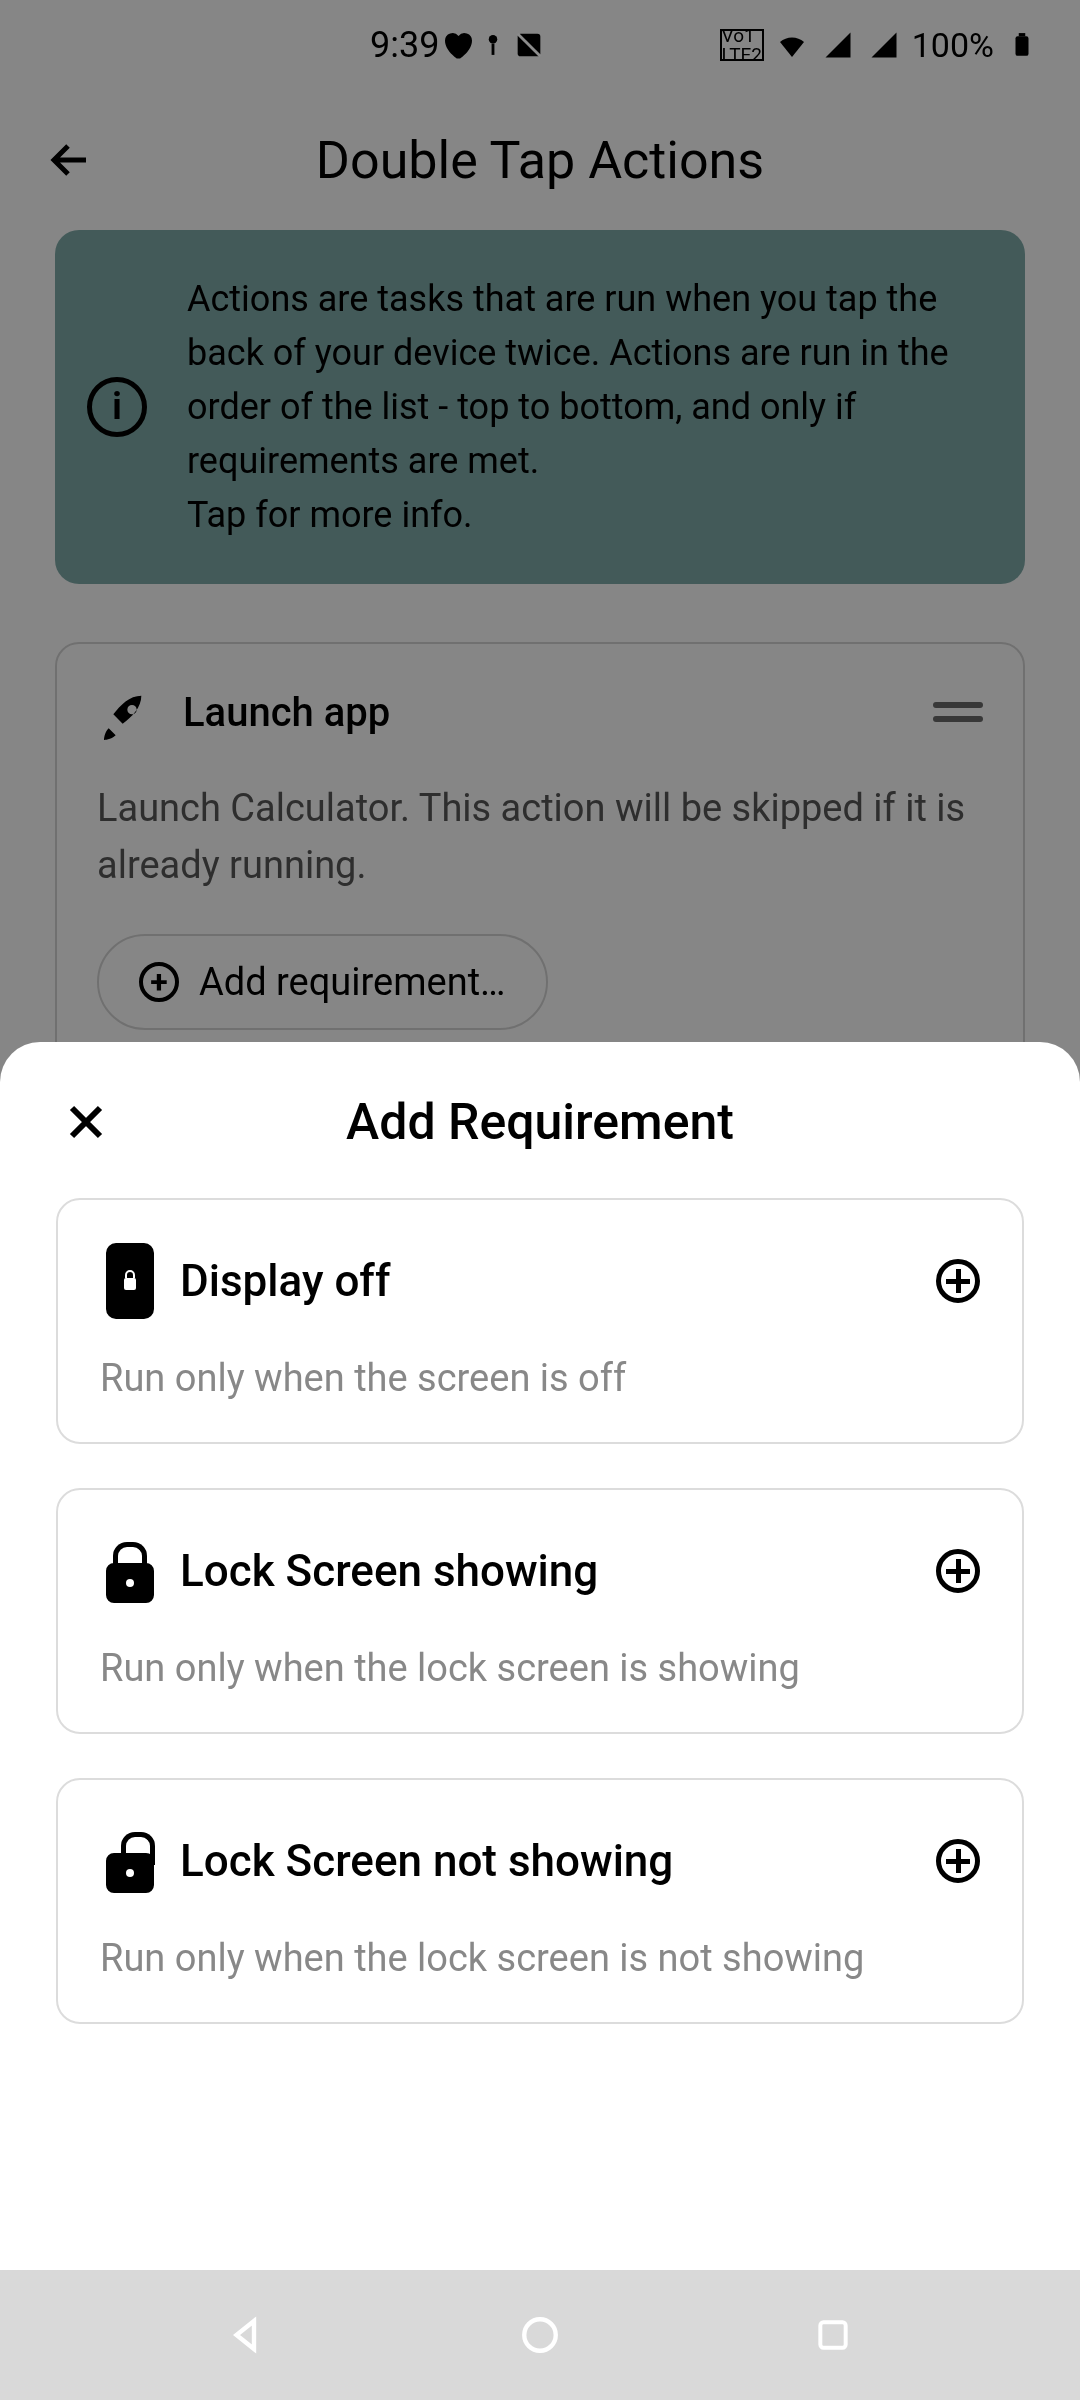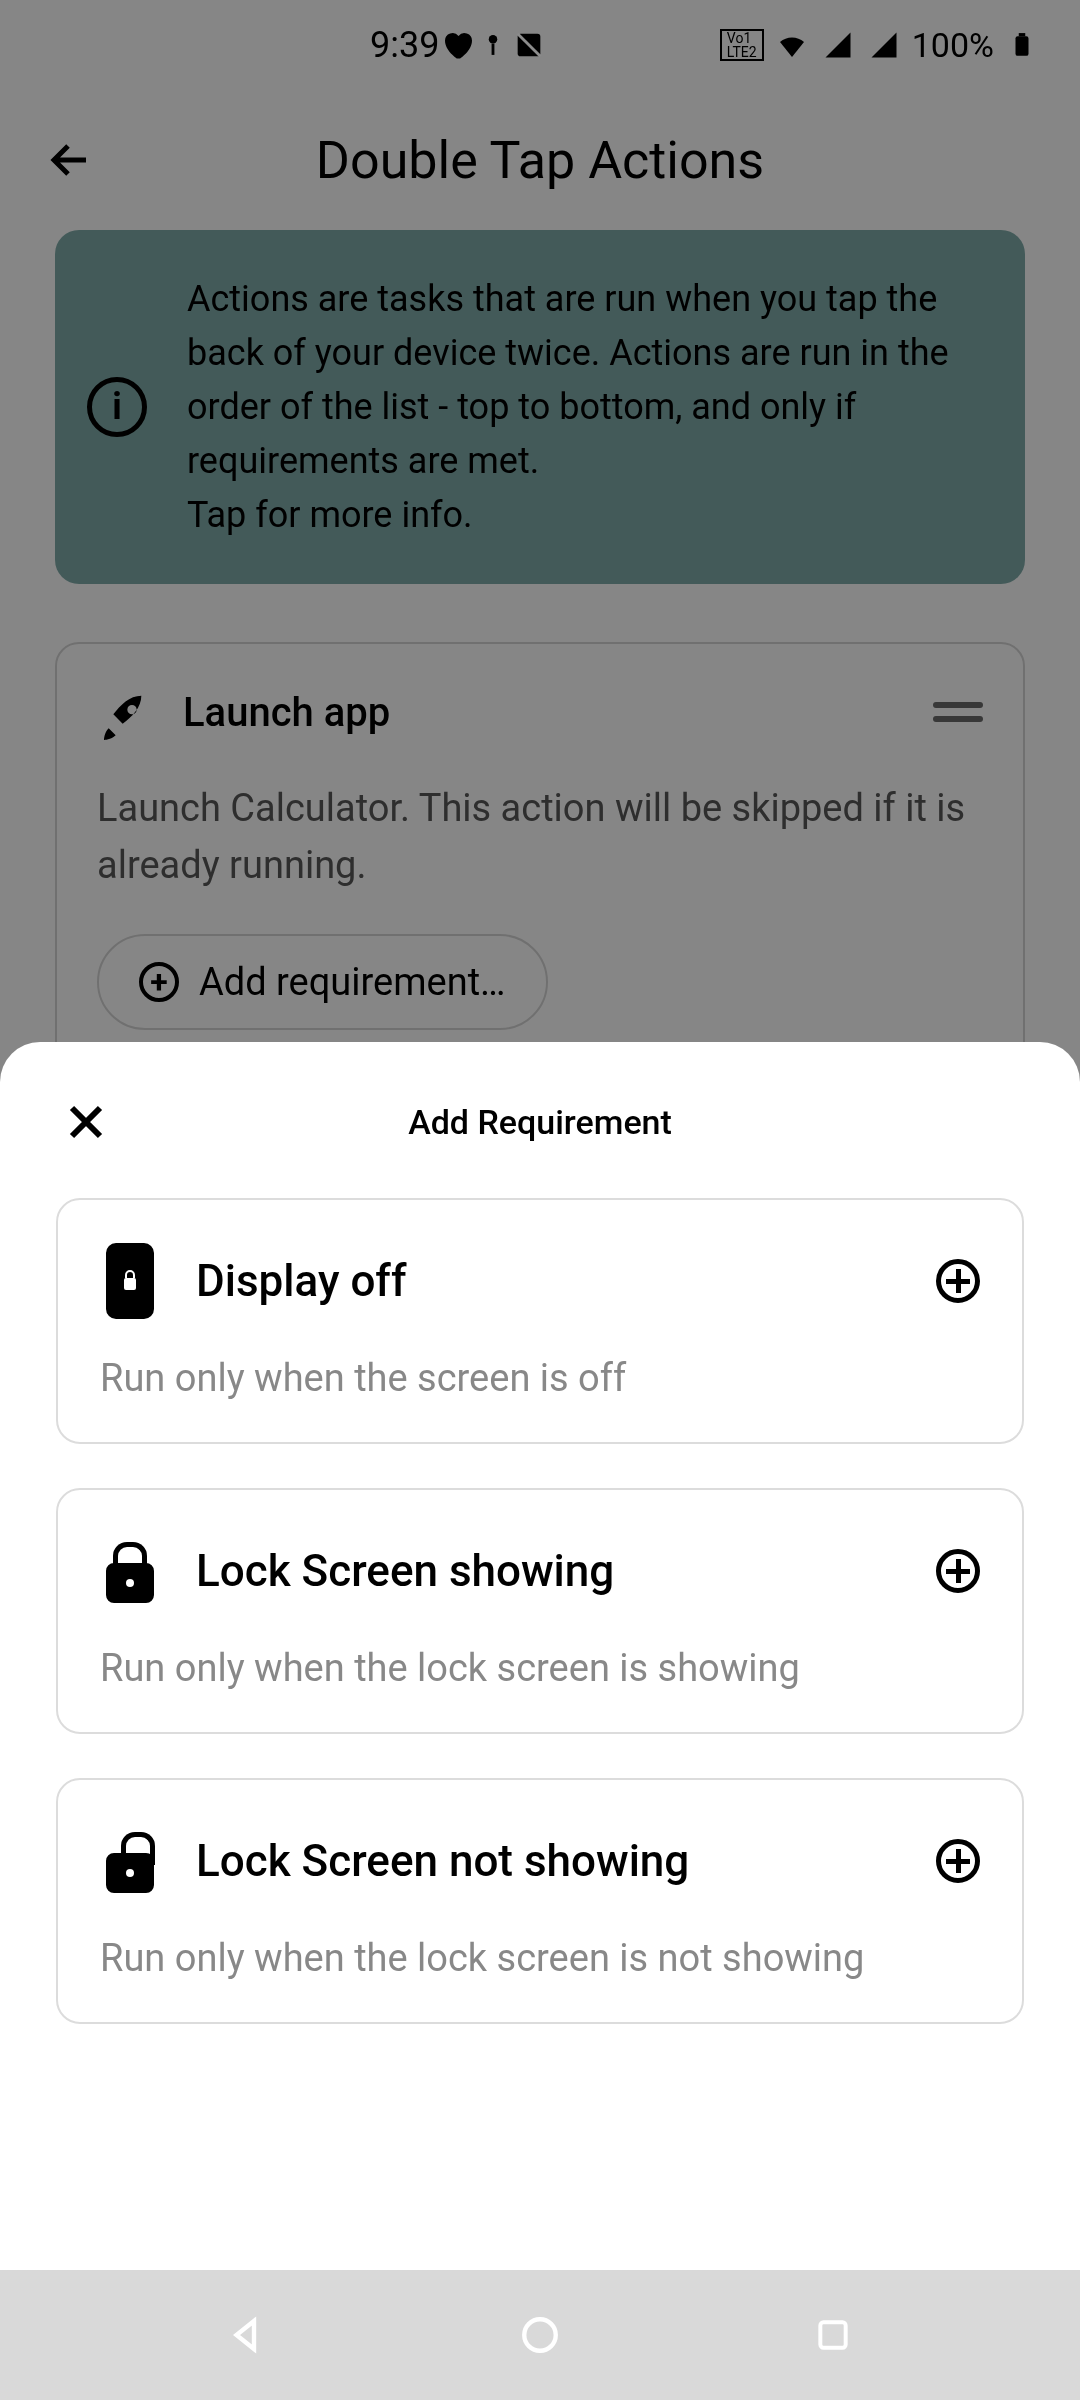--- a/index.html
+++ b/index.html
@@ -27,24 +27,24 @@
     .drag-line { height: 6px; background: #666; border-radius: 3px; }
     .action-desc { font-size: 38px; color: #555; line-height: 1.5; margin-bottom: 40px; }
     .add-req-btn { border: 2px solid #ccc; border-radius: 100px; padding: 24px 40px; display: inline-flex; align-items: center; gap: 20px; font-size: 38px; }
     .plus-circle { width: 40px; height: 40px; border: 4px solid #000; border-radius: 50%; display: flex; align-items: center; justify-content: center; font-size: 32px; line-height: 1; font-weight: bold; }
     
     .scrim { position: absolute; top: 0; left: 0; right: 0; bottom: 0; background: rgba(0,0,0,0.45); }
     
     .bottom-sheet { position: absolute; left: 0; right: 0; bottom: 0; top: 1042px; background: #fff; border-radius: 40px 40px 0 0; padding: 30px 56px 0 56px; }
     .sheet-header { display: flex; align-items: center; height: 100px; margin-bottom: 26px; }
     .close-btn { width: 60px; height: 60px; display: flex; align-items: center; justify-content: center; }
-    .sheet-title { flex: 1; text-align: center; font-size: 34px; font-weight: 500; margin-right: 60px; }
+    .sheet-title { flex: 1; text-align: center; font-size: 50px; font-weight: 500; margin-right: 60px; }
     
     .req-card { border: 2px solid #dcdcdc; border-radius: 24px; padding: 42px 42px; margin-bottom: 44px; }
-    .req-header { display: flex; align-items: center; gap: 36px; margin-bottom: 36px; }
+    .req-header { display: flex; align-items: center; gap: 20px; margin-bottom: 36px; }
     .req-icon { width: 60px; height: 78px; display: flex; align-items: center; justify-content: center; flex-shrink: 0; }
     .req-title { font-size: 44px; font-weight: 500; flex: 1; }
     .add-circle { width: 44px; height: 44px; border: 5px solid #000; border-radius: 50%; display: flex; align-items: center; justify-content: center; flex-shrink: 0; }
     .add-circle::before, .add-circle::after { content: ''; position: absolute; background: #000; }
     .add-circle { position: relative; }
     .add-circle::before { width: 24px; height: 5px; }
     .add-circle::after { width: 5px; height: 24px; }
     .req-desc { font-size: 38px; color: #888; }
     
     .nav-bar { position: absolute; bottom: 0; left: 0; right: 0; height: 130px; background: rgba(160,160,160,0.4); display: flex; align-items: center; justify-content: space-around; padding: 0 100px; }
@@ -77,21 +77,21 @@
         </svg>
       </span>
     <span class="status-icon">
         <svg viewBox="0 0 24 24" width="34" height="34" fill="#000">
           <rect x="4" y="4" width="16" height="16" rx="2"></rect>
           <path d="M4 4 L20 20" stroke="#fff" stroke-width="2"></path>
         </svg>
       </span>
   </div>
   <div class="status-right">
-    <span class="status-icon" style="border:2px solid #000;font-size:14px;width:44px;height:32px;line-height:1;display:flex;flex-direction:column;align-items:center;justify-content:center">Vo1<br>LTE2</span>
+    <span class="status-icon" style="border:2px solid #000;font-size:19px;width:44px;height:32px;line-height:1;display:flex;flex-direction:column;align-items:center;justify-content:center">Vo1<br>LTE2</span>
     <span class="status-icon">
         <svg viewBox="0 0 24 24" width="36" height="36" fill="#000">
           <path d="M12 20l8-10a12 12 0 0 0-16 0z"></path>
         </svg>
       </span>
     <span class="status-icon">
         <svg viewBox="0 0 24 24" width="30" height="30" fill="#000">
           <path d="M2 22L22 2V22z"></path>
         </svg>
       </span>

